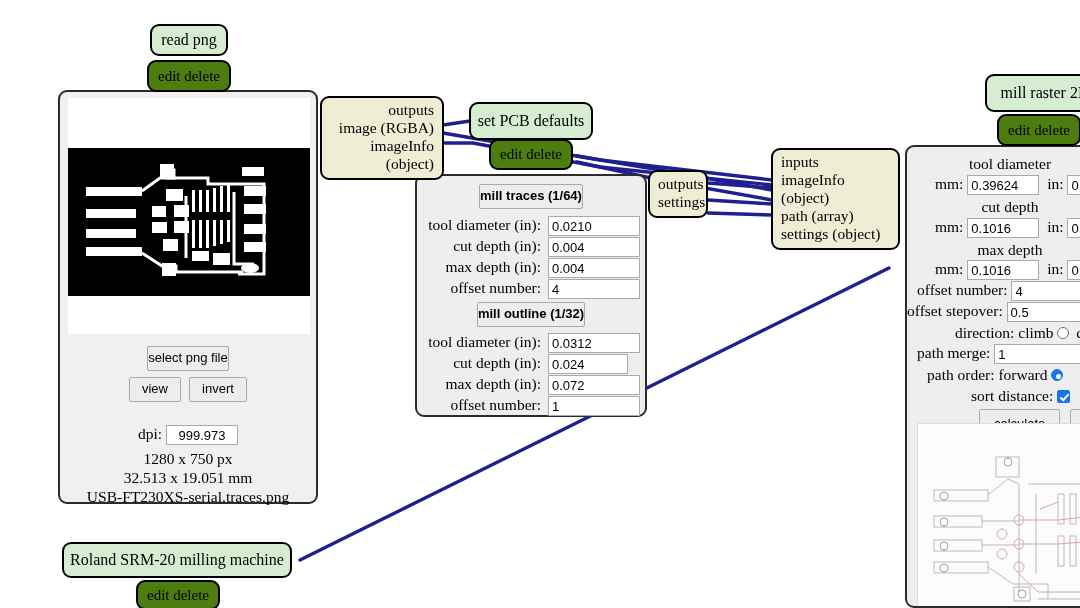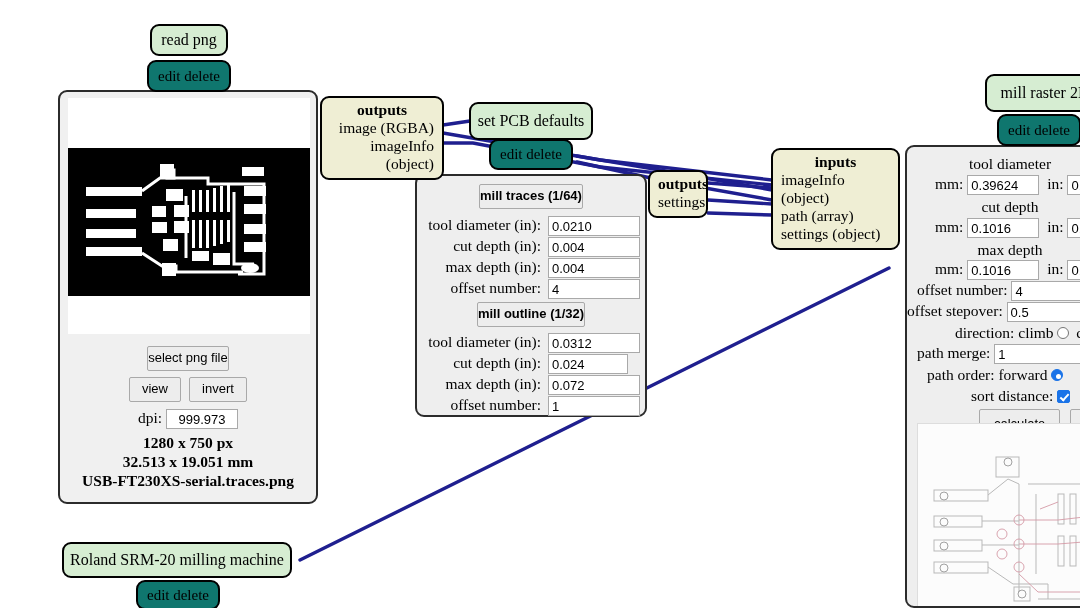--- a/index.html
+++ b/index.html
@@ -31,34 +31,34 @@
     text-align: center;
     white-space: nowrap;
     font-size: 16px;
     line-height: 1;
     display: flex;
     align-items: center;
     justify-content: center;
     z-index: 6;
   }
   .pill.green { background: #d6edd2; }
-  .pill.pink  { background: #0f766e; }
+  .pill.pink  { background: #4d7c0f; }
 
   .iopill {
     position: absolute;
     background: #efeed4;
     border: 2px solid #000;
     border-radius: 9px;
     padding: 3px 8px 5px 8px;
     text-align: right;
     font-size: 15.5px;
     line-height: 1.16;
     z-index: 5;
   }
-  .iopill .iotitle { font-weight: bold; text-align: center; }
+  .iopill .iotitle { font-weight: normal; }
 
   .panel {
     position: absolute;
     background: #eeeeee;
     border: 2px solid #2b2b2b;
     border-radius: 9px;
     z-index: 4;
   }
 
   .btn {
@@ -96,22 +96,22 @@
     text-align: right;
     white-space: nowrap;
   }
 
   
   #read-png-panel { left: 58px; top: 90px; width: 260px; height: 414px; padding: 0; background: #f0f0f0; }
   #png-view { position: absolute; left: 8px; top: 6px; width: 242px; height: 236px; background: #fff; }
   #png-img  { position: absolute; left: 8px; top: 56px; width: 242px; height: 148px; background: #000; }
   #png-controls { position: absolute; left: 0; top: 248px; width: 100%; text-align: center; }
   .ctrl-row { margin-top: 6px; }
-  #dpi-row { margin-top: 7px; font-size: 15.5px; }
-  .meta-line { font-size: 15.5px; line-height: 1.22; text-align: center; font-weight: bold; }
+  #dpi-row { margin-top: 23px; font-size: 15.5px; }
+  .meta-line { font-size: 15.5px; line-height: 1.22; text-align: center; }
 
   
   #mill-panel { left: 415px; top: 174px; width: 232px; height: 243px; }
   .mill-row { position: absolute; white-space: nowrap; }
   .mill-row .lbl { display: inline-block; width: 120px; margin-right: 3px; }
 
   
   #raster-panel { left: 905px; top: 145px; width: 220px; height: 463px; border-radius: 9px 0 0 9px; overflow: hidden; }
   .r-center { text-align: center; font-size: 15.5px; }
   .r-row { position: absolute; white-space: nowrap; font-size: 15.5px; }

